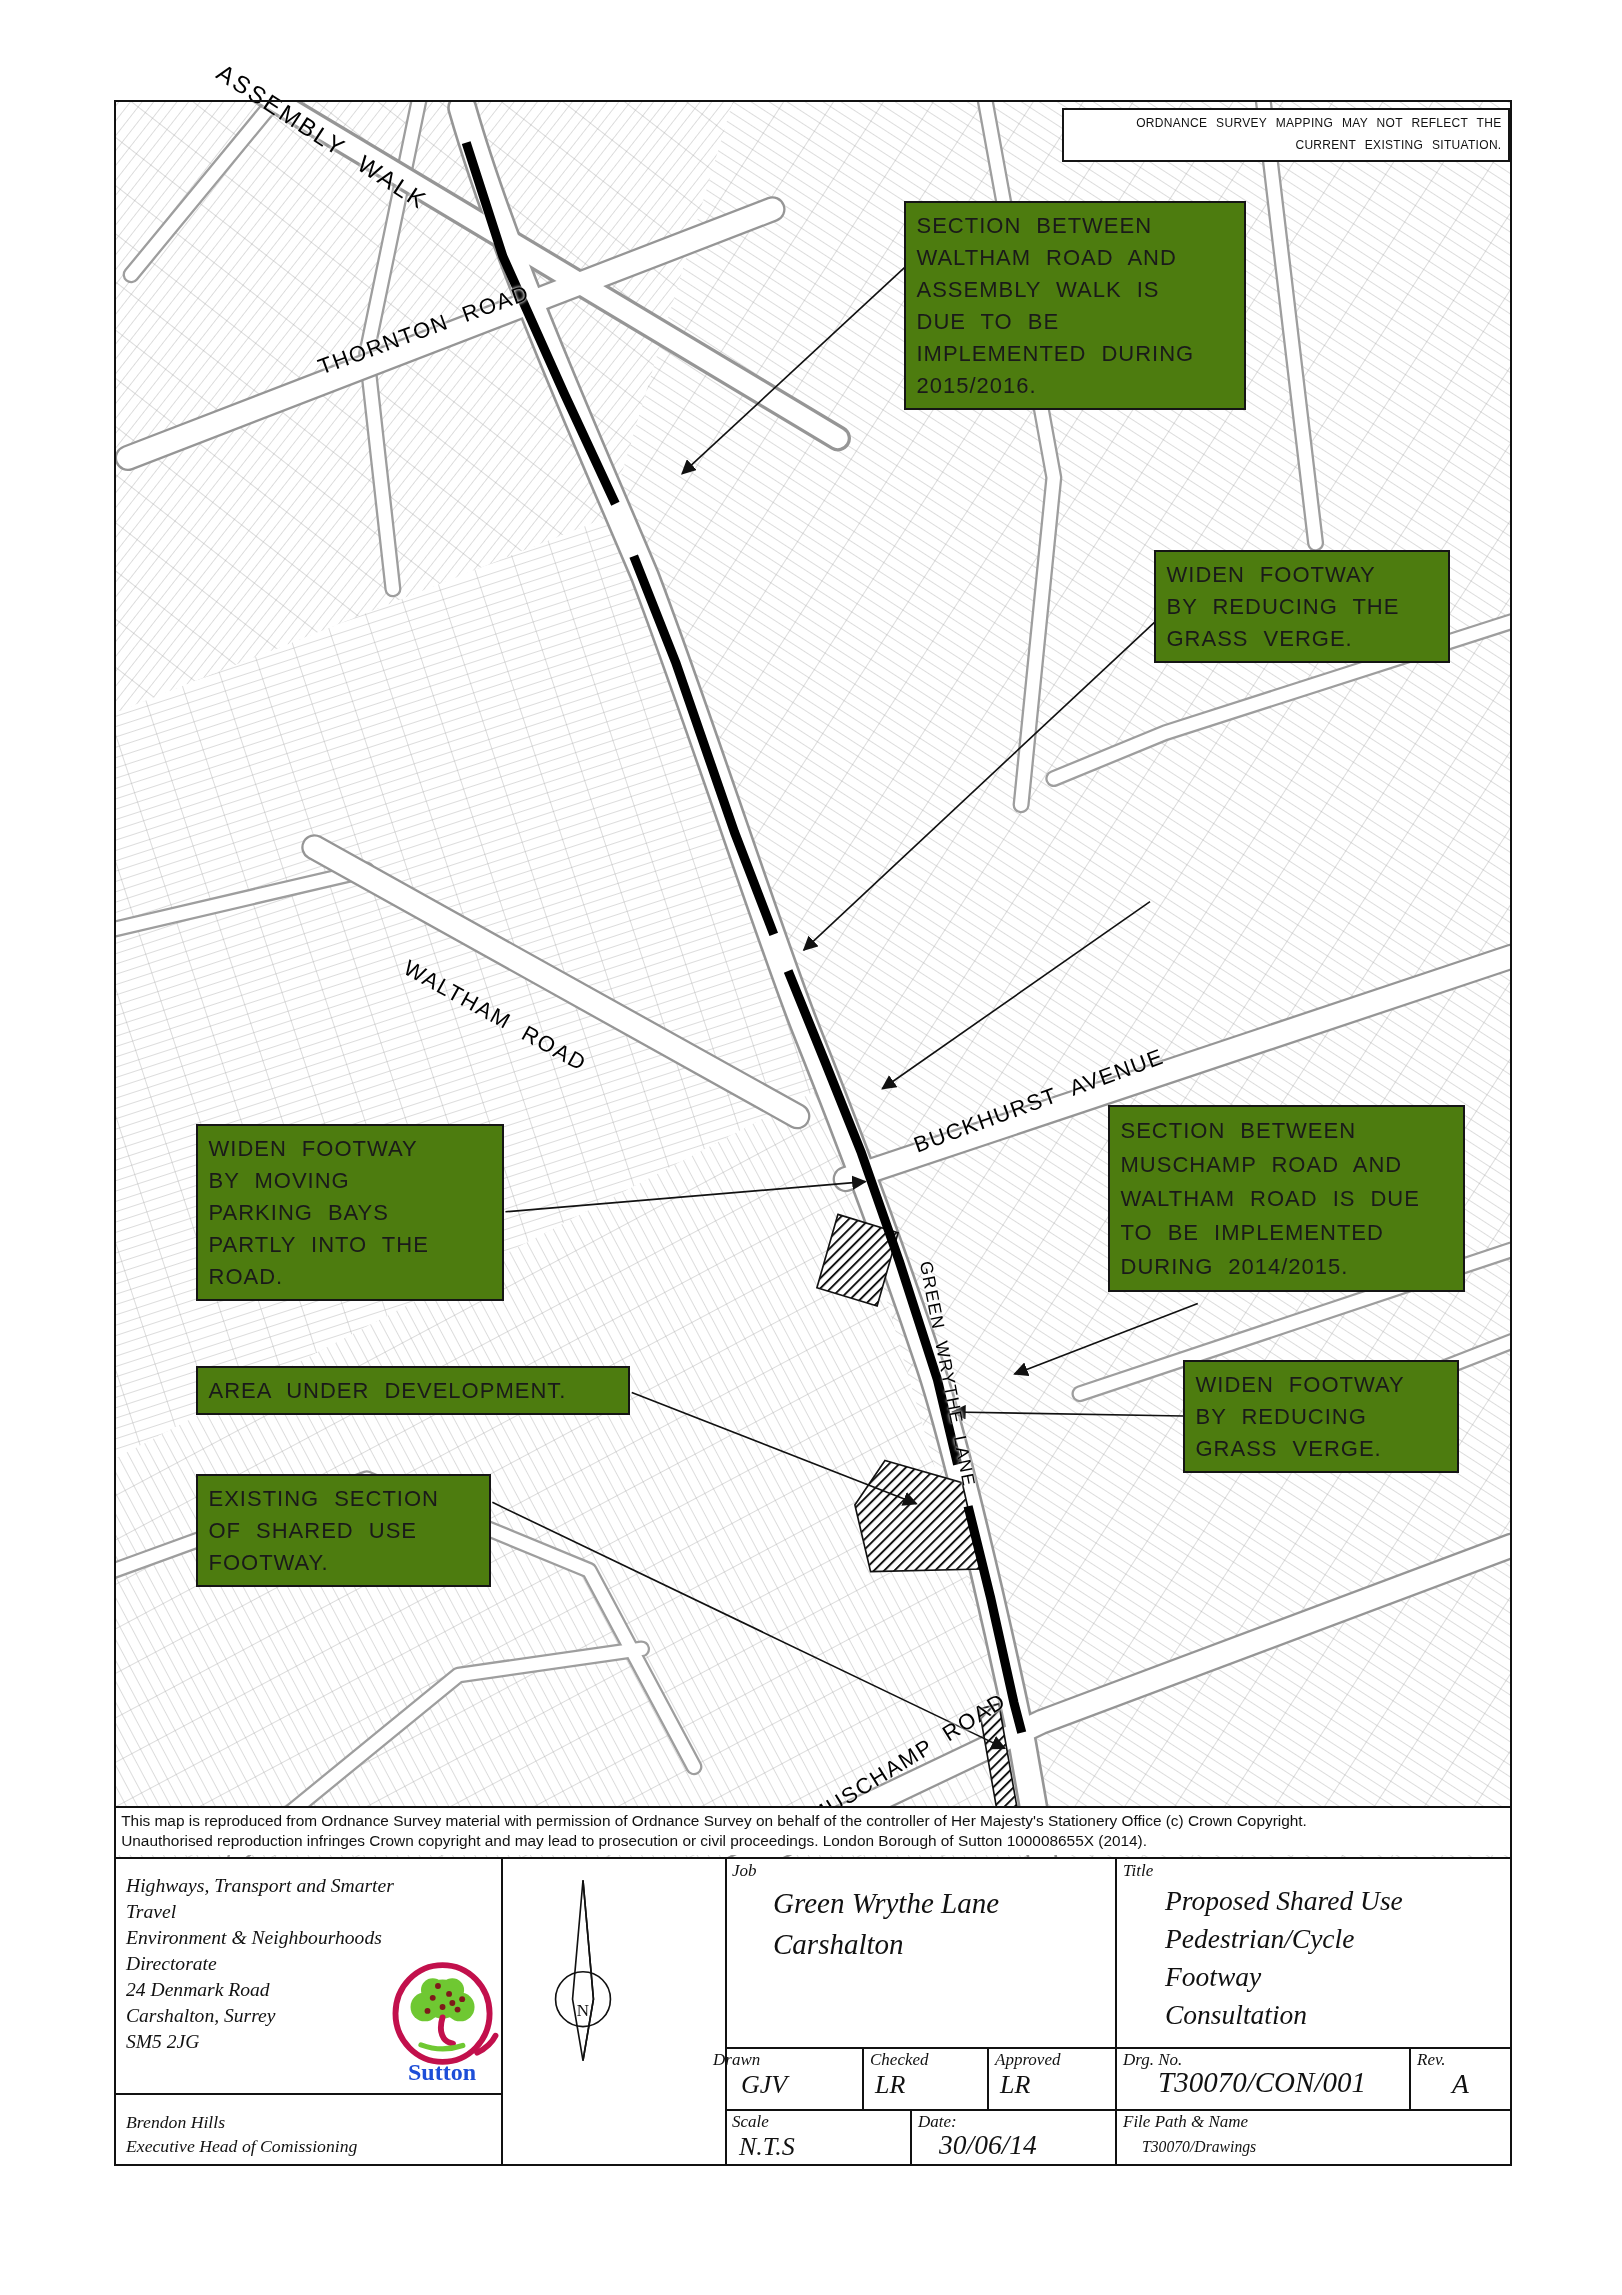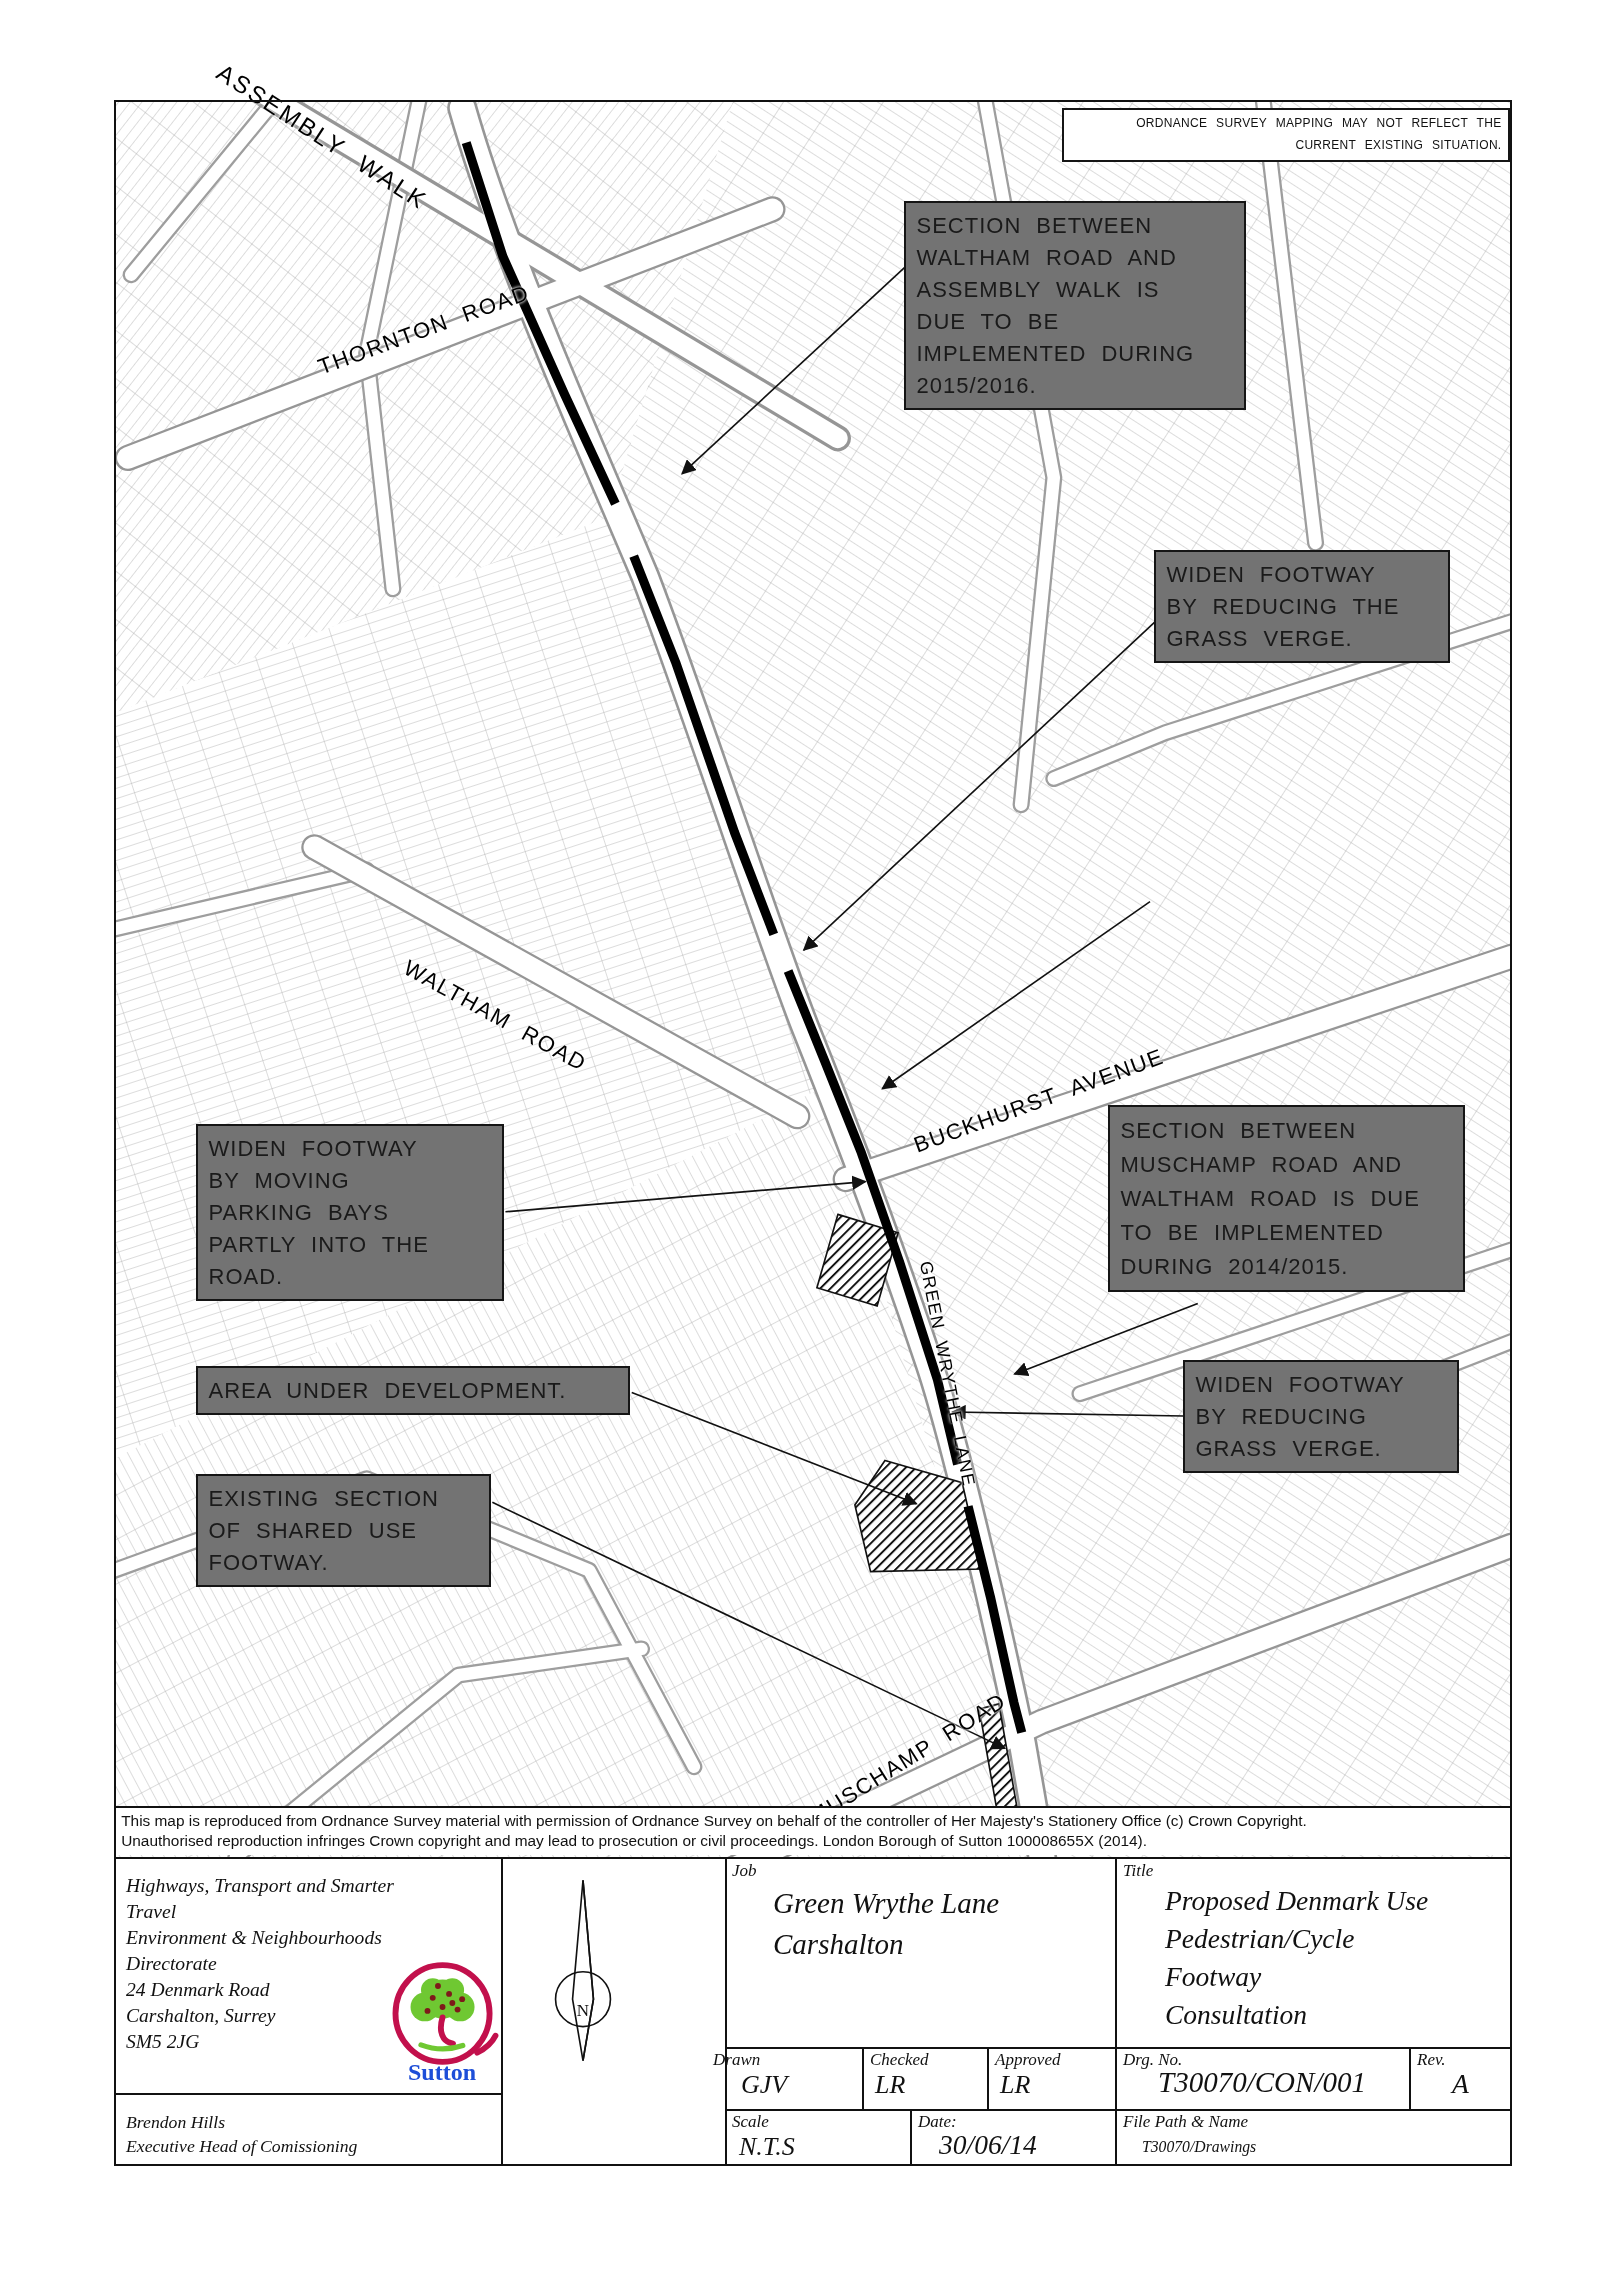--- a/index.html
+++ b/index.html
@@ -3,21 +3,21 @@
 <meta charset="utf-8">
 <style>
   html,body{margin:0;padding:0;background:#ffffff;}
   #page{position:relative;width:1622px;height:2295px;background:#ffffff;overflow:hidden;
         font-family:"Liberation Sans",sans-serif;color:#111;}
   
   .frame{position:absolute;left:114px;top:100px;width:1398px;height:2066px;border:2.6px solid #111;box-sizing:border-box;}
   
   #mapsvg{position:absolute;left:114px;top:100px;}
   
-  .anno{position:absolute;background:#737373;border:2px solid #151515;box-sizing:border-box;
+  .anno{position:absolute;background:#4d7c0f;border:2px solid #151515;box-sizing:border-box;
         padding:6.5px 10.5px;font-size:22px;line-height:32px;letter-spacing:1px;word-spacing:7.9px;
         color:#1a1a1a;white-space:nowrap;}
   
   .disclaimer{position:absolute;left:1062px;top:108px;width:448px;background:#fff;border:2px solid #151515;
         box-sizing:border-box;padding:2px 6.5px 3.9px;font-size:12px;line-height:22px;letter-spacing:0.3px;
         word-spacing:5.2px;text-align:right;}
   
   .roadlab{position:absolute;transform-origin:center center;white-space:nowrap;font-size:22px;
         letter-spacing:1.6px;word-spacing:8.5px;color:#000;text-shadow:0 0 3.9px #fff,0 0 2.6px #fff;}
   
@@ -272,21 +272,21 @@
   </svg>
 
   <div class="tb-label serif-i" style="left:732px;top:1861px;text-align:center;">Job</div>
   <div class="tb-value serif-i jobline" style="left:773px;top:1883px;">
     <div>Green Wrythe Lane</div>
     <div>Carshalton</div>
   </div>
 
   <div class="tb-label serif-i" style="left:1123px;top:1861px;">Title</div>
   <div class="tb-value serif-i titline" style="left:1165px;top:1882px;">
-    <div>Proposed Denmark Use</div>
+    <div>Proposed Shared Use</div>
     <div>Pedestrian/Cycle</div>
     <div>Footway</div>
     <div>Consultation</div>
   </div>
 
   <div class="tb-label serif-i" style="left:713px;top:2050px;">Drawn</div>
   <div class="tb-value serif-i" style="left:741px;top:2070px;">GJV</div>
   <div class="tb-label serif-i" style="left:870px;top:2050px;">Checked</div>
   <div class="tb-value serif-i" style="left:875px;top:2070px;">LR</div>
   <div class="tb-label serif-i" style="left:995px;top:2050px;">Approved</div>

